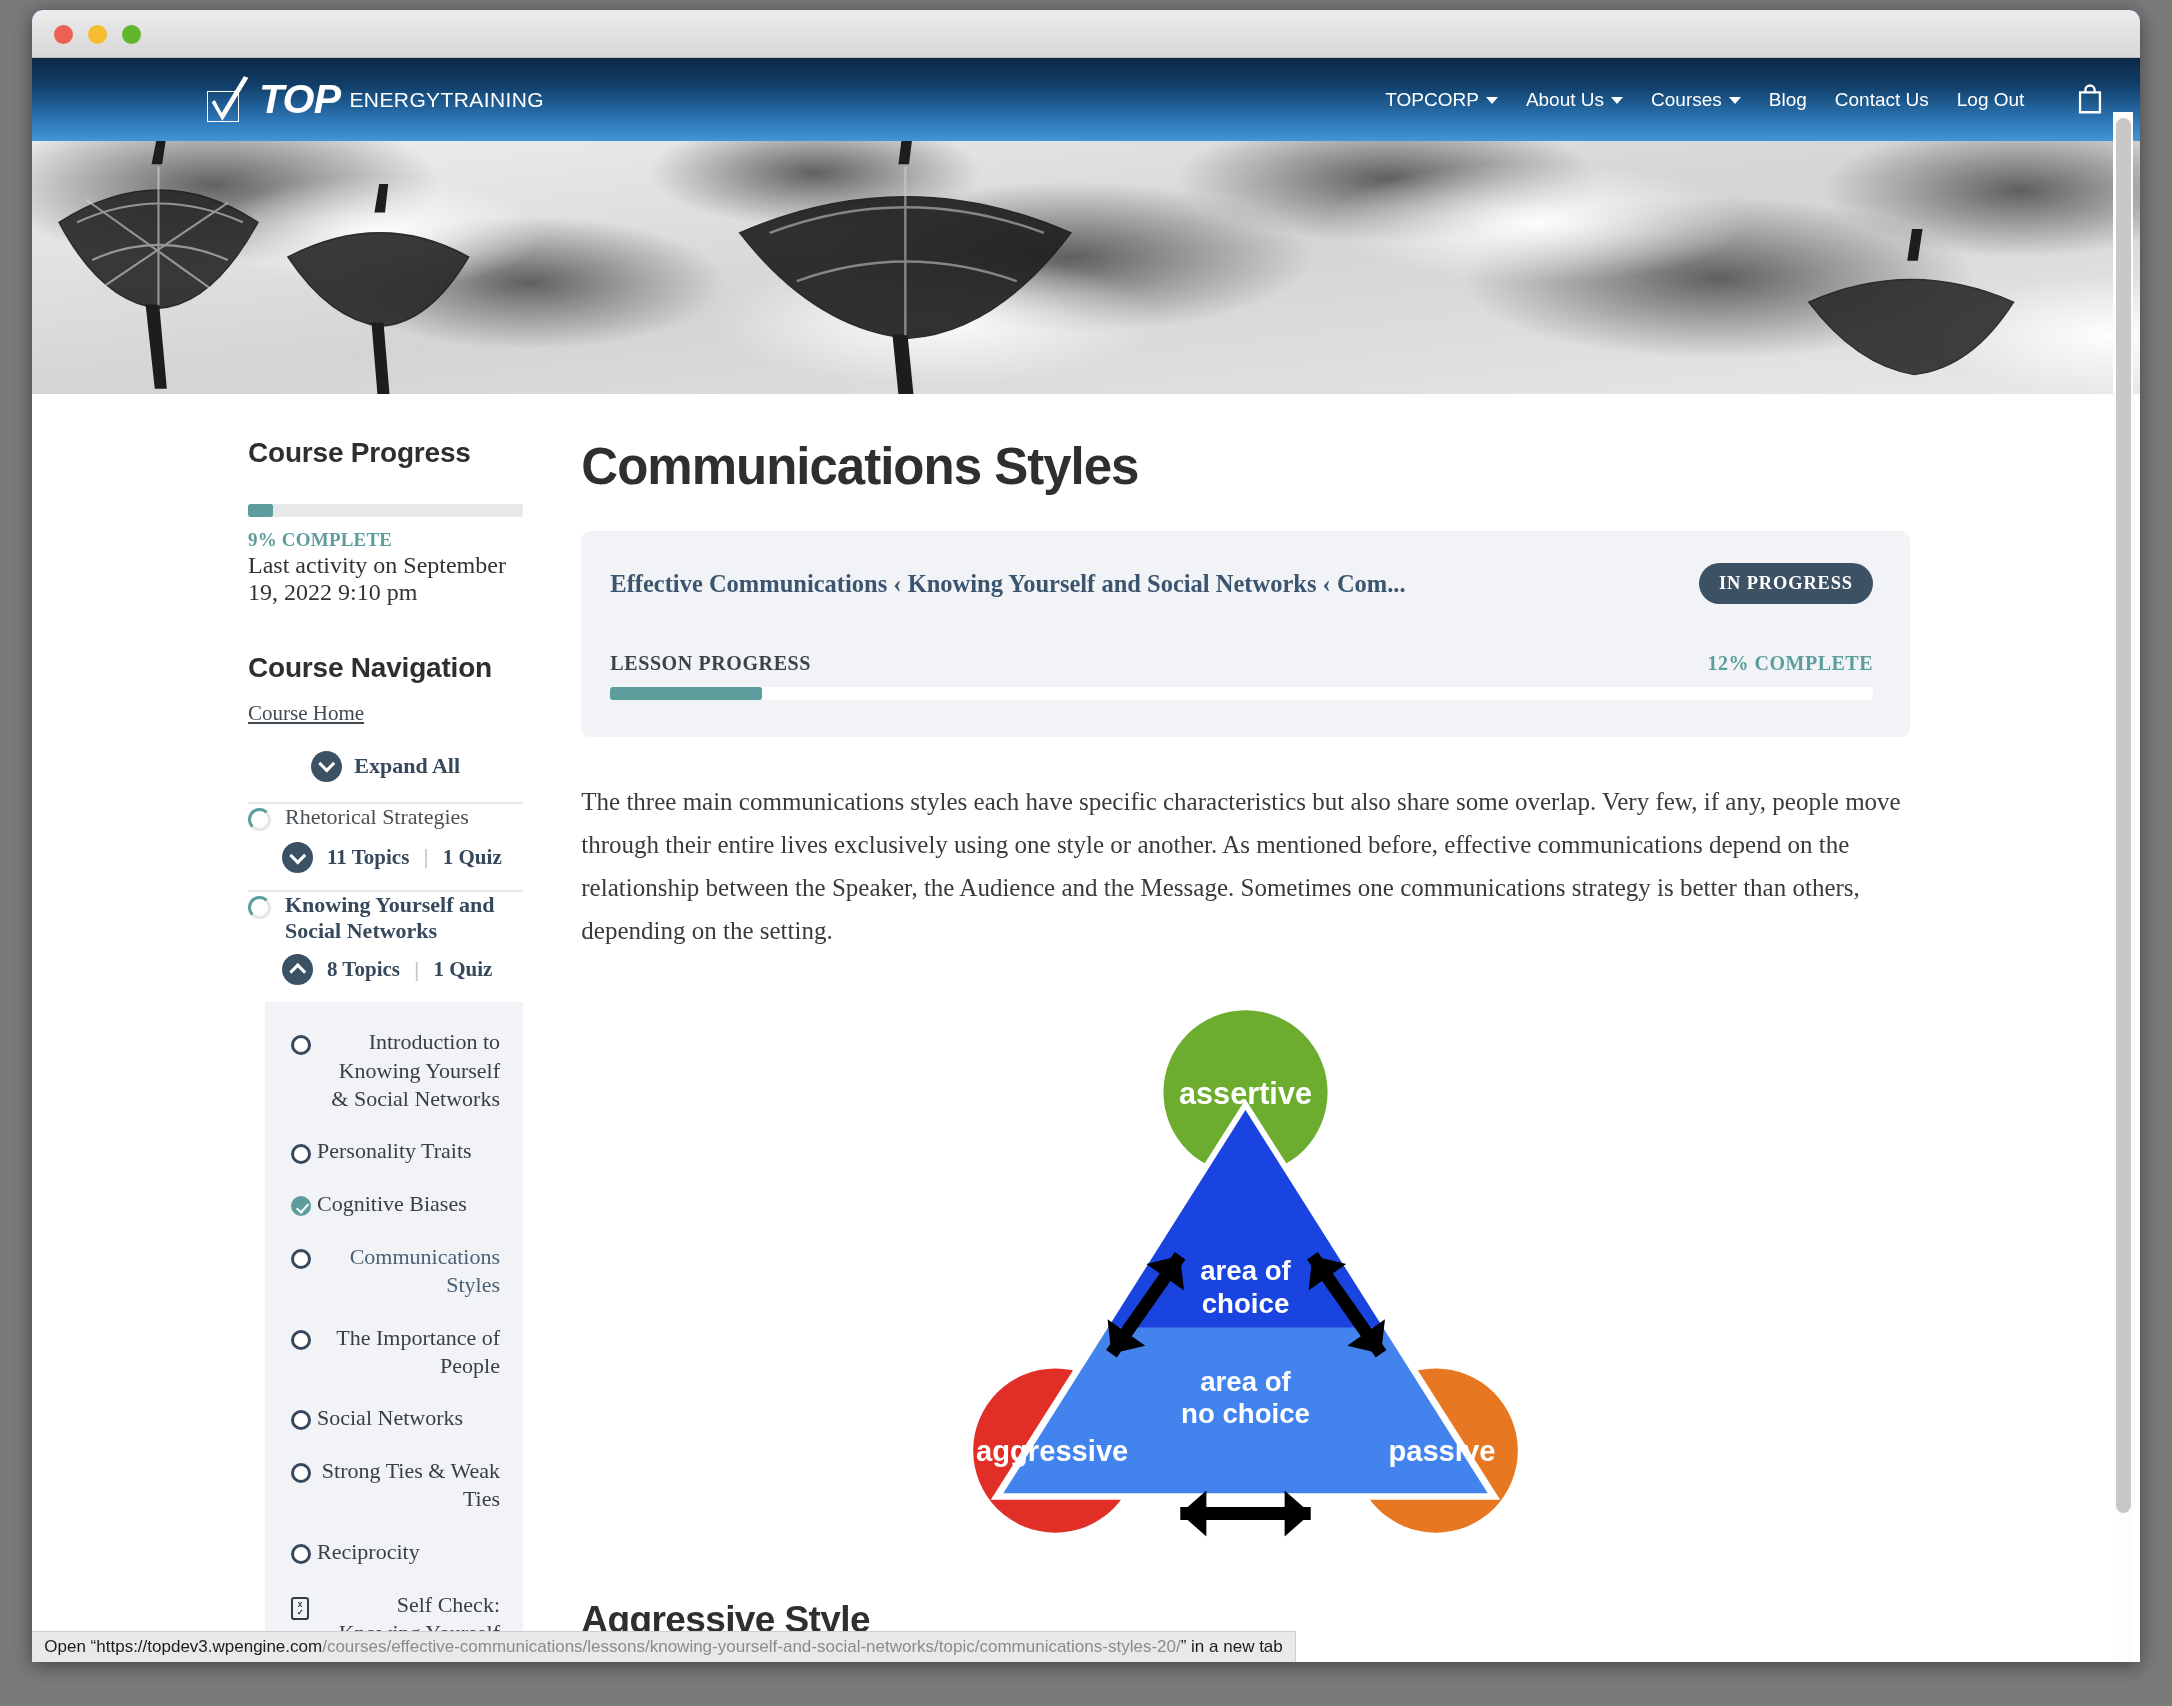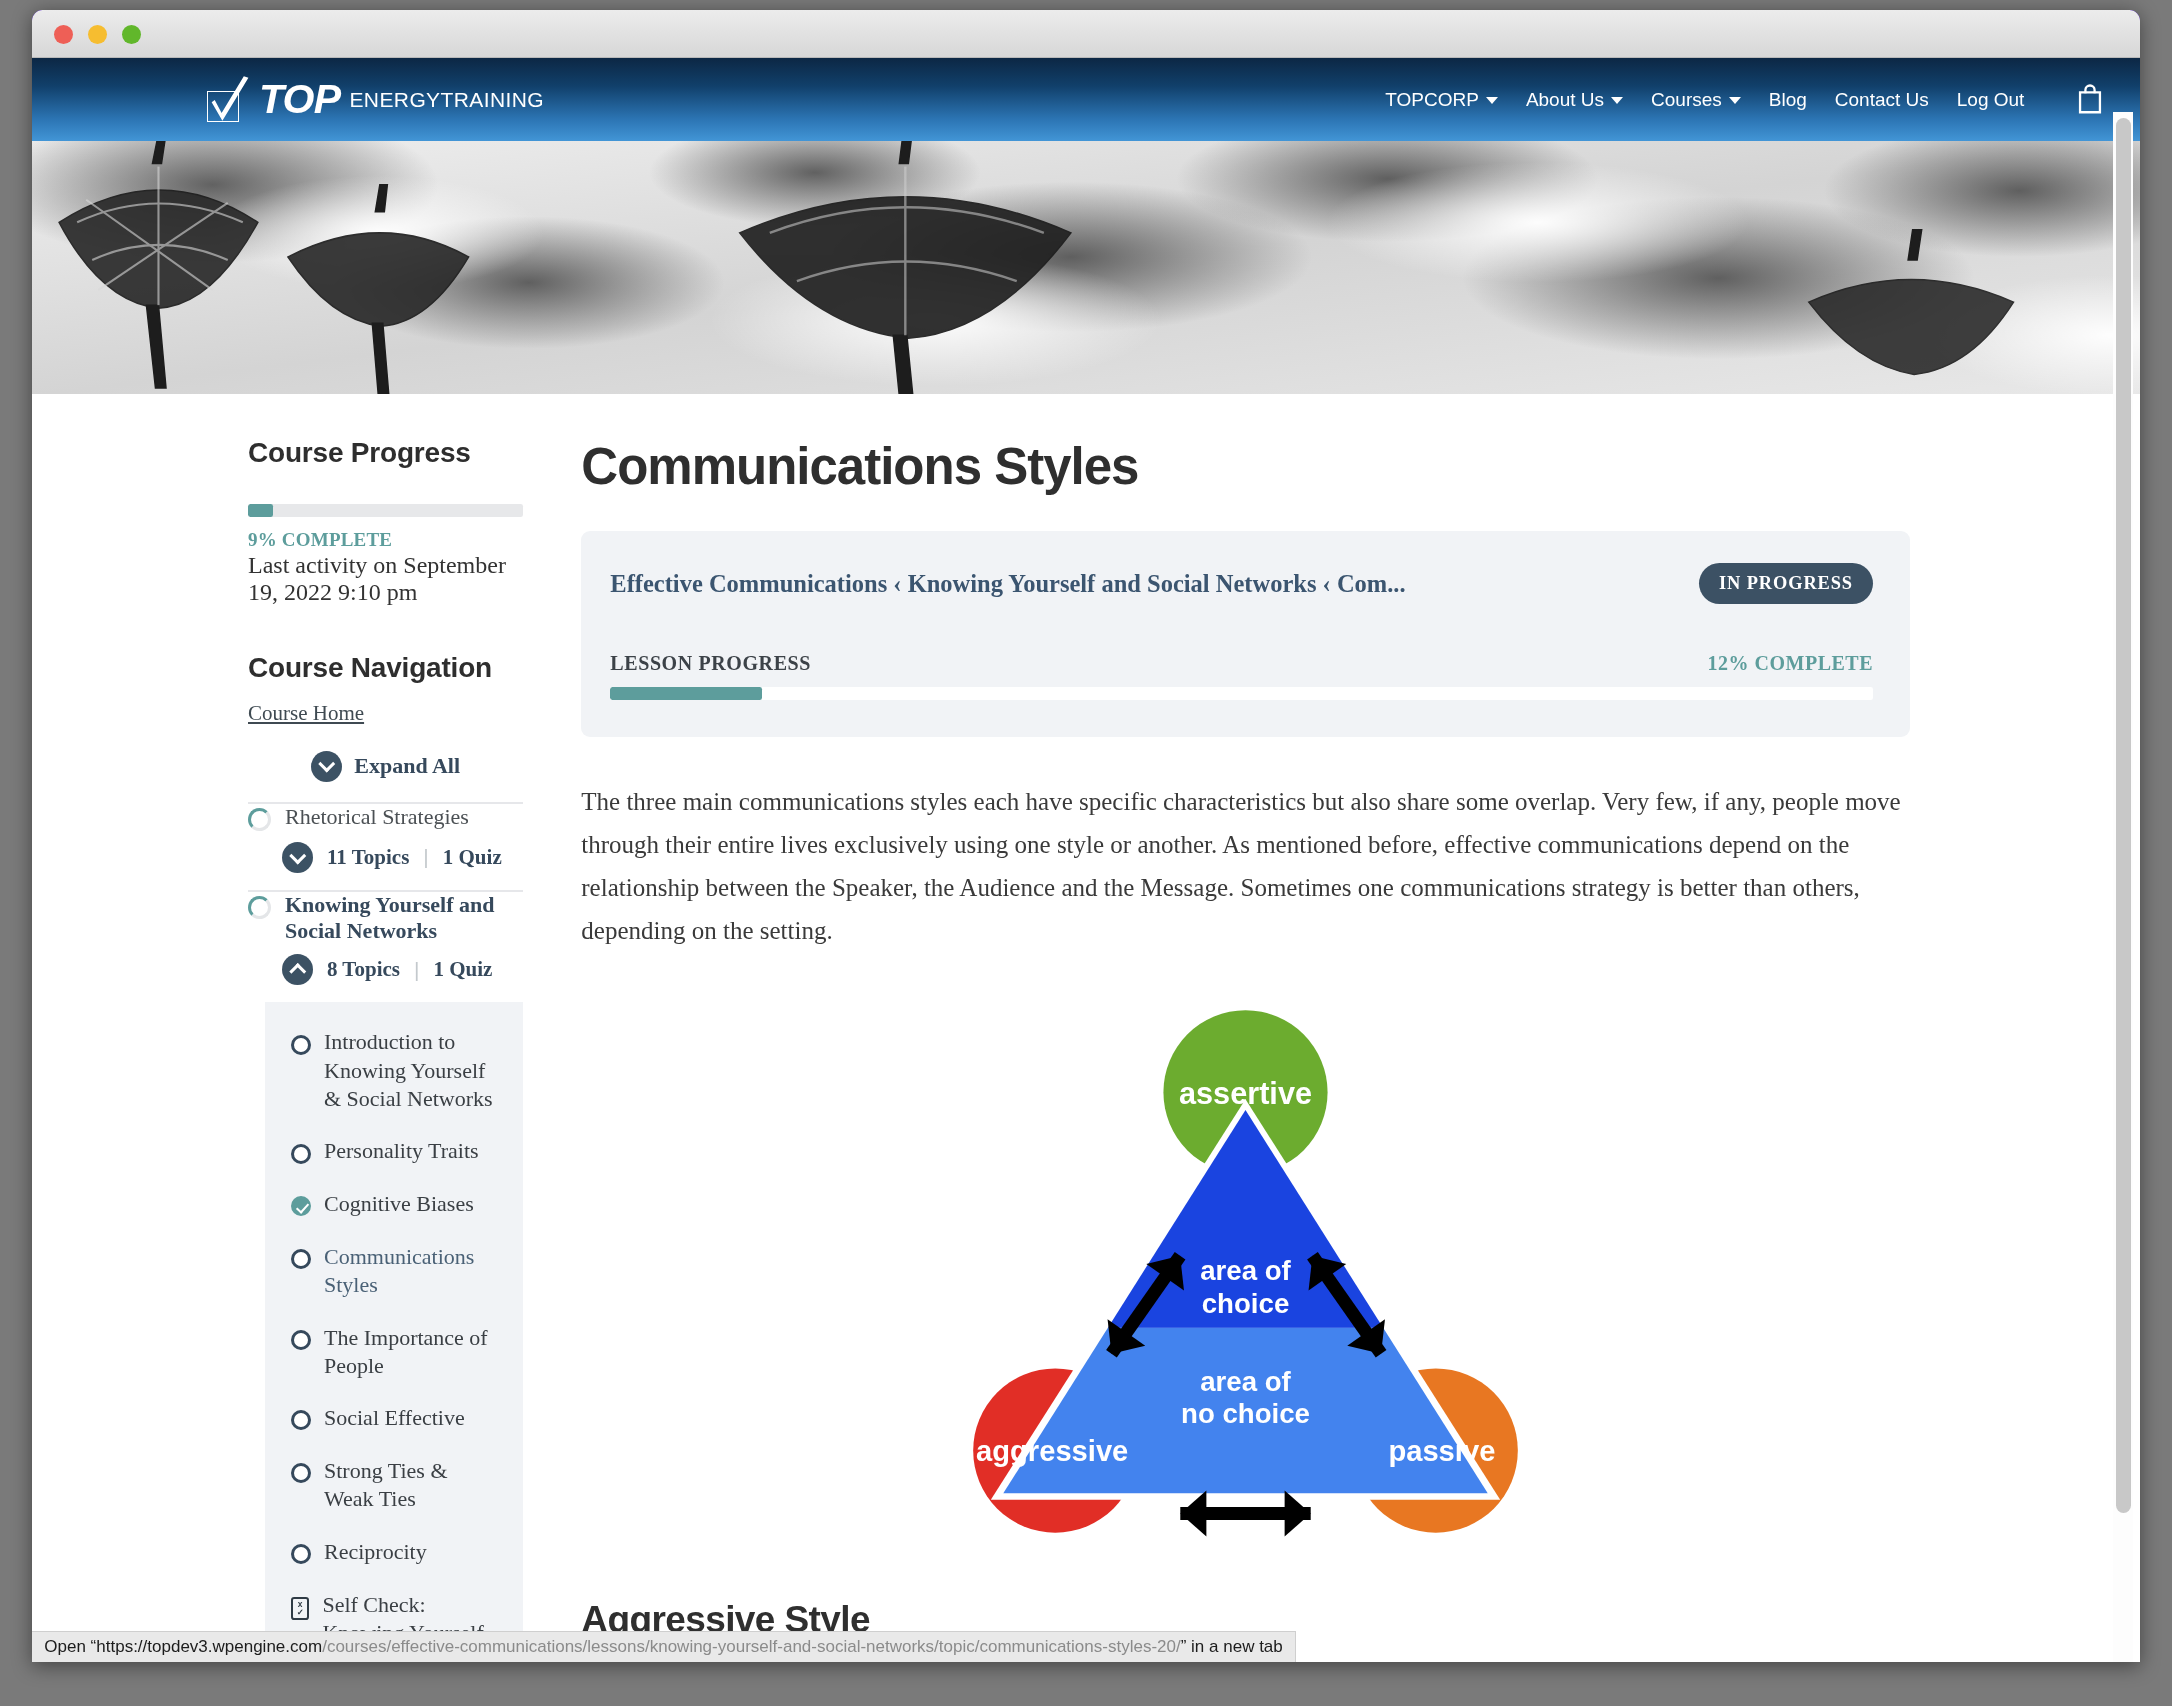--- a/index.html
+++ b/index.html
@@ -258,22 +258,23 @@
   .meta-sep { color: #c4c9cd; font-size: 21px; }
 
   #topic-list {
     background: #f1f3f6;
     margin-left: 17px;
     padding: 26px 23px 26px 26px;
   }
   .topic-row {
     display: flex;
     align-items: flex-start;
-    gap: 13px;
+    gap: 6px;
     margin-bottom: 24.5px;
+    text-align: right;
   }
   .topic-row:last-child { margin-bottom: 0; }
   .topic-circle {
     width: 20px; height: 20px;
     border-radius: 50%;
     border: 3.1px solid #36495c;
     background: #fff;
     margin-top: 6.1px;
     flex-shrink: 0;
   }
@@ -640,21 +641,21 @@
               <div class="topic-row">
                 <span class="topic-circle"></span>
                 <span class="topic-label current">Communications Styles</span>
               </div>
               <div class="topic-row">
                 <span class="topic-circle"></span>
                 <span class="topic-label">The Importance of People</span>
               </div>
               <div class="topic-row">
                 <span class="topic-circle"></span>
-                <span class="topic-label">Social Effective</span>
+                <span class="topic-label">Social Networks</span>
               </div>
               <div class="topic-row">
                 <span class="topic-circle"></span>
                 <span class="topic-label">Strong Ties &amp; Weak Ties</span>
               </div>
               <div class="topic-row">
                 <span class="topic-circle"></span>
                 <span class="topic-label">Reciprocity</span>
               </div>
               <div class="topic-row">

